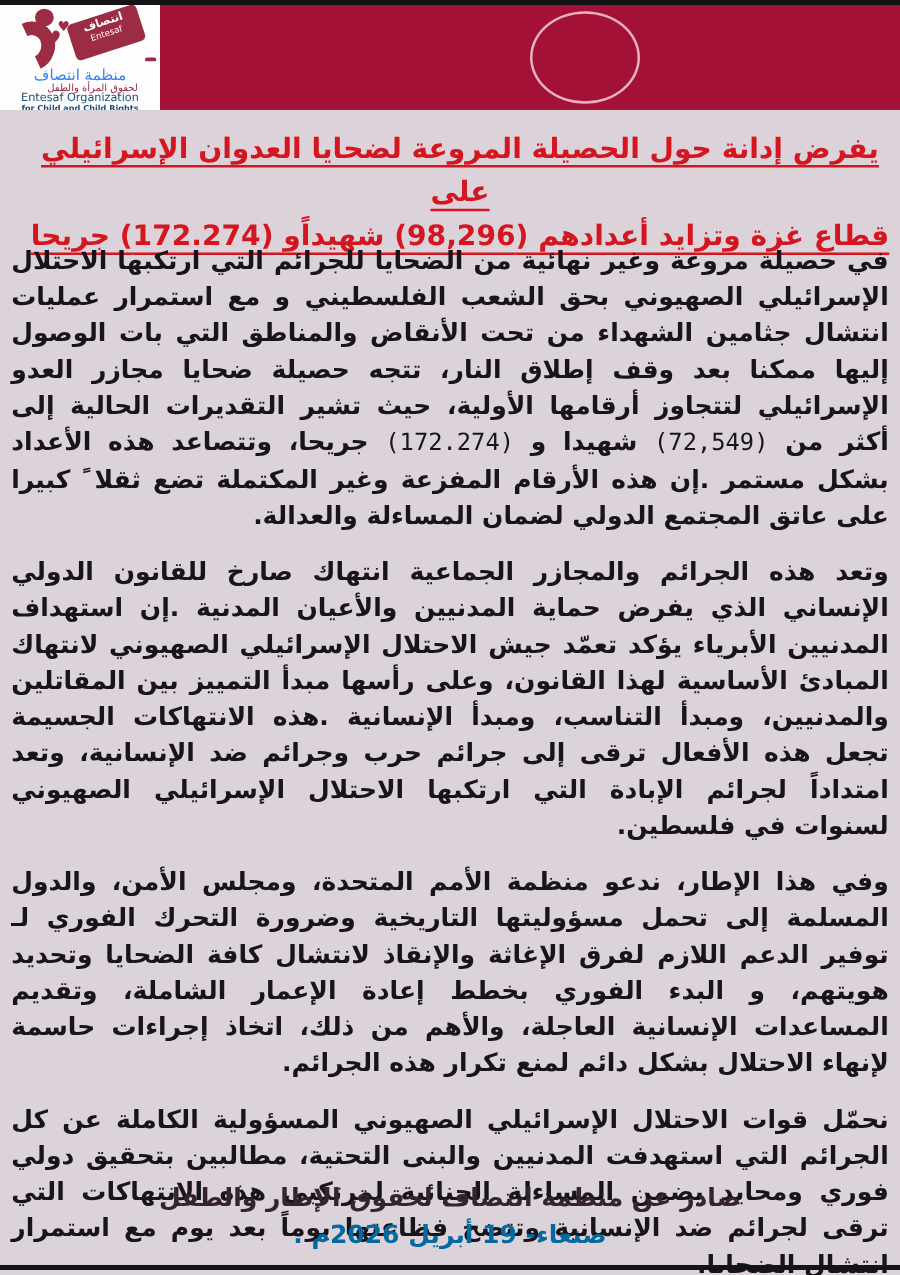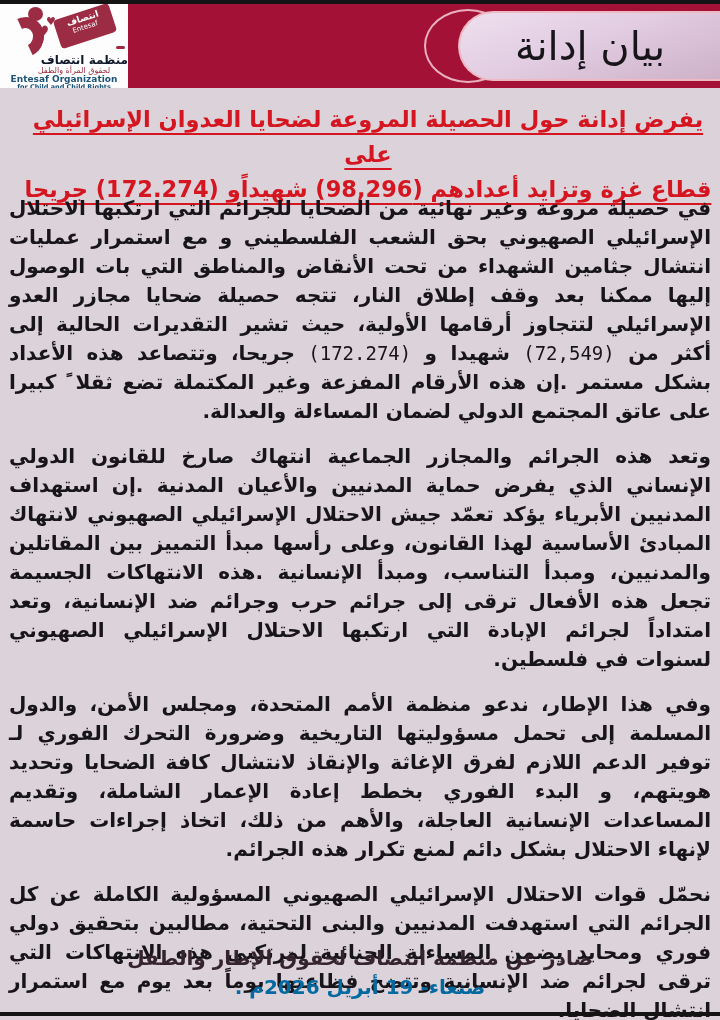--- a/index.html
+++ b/index.html
@@ -40,23 +40,23 @@
     position:absolute; left:56px; top:7px; width:58px; height:30px;
     background:#9b2c44; border-radius:4px; transform:rotate(-18deg);
     color:#fff; text-align:center; line-height:1.1; padding-top:3px;
   }
   .stamp .s1 { font-size:9px; font-weight:bold; }
   .stamp .s2 { font-size:7px; }
   .logo-dash { position:absolute; right:3px; top:42px; width:9px; height:3px;
     background:#9b2c44; border-radius:2px; }
   .logo-text { position:absolute; left:0; top:50px; width:128px; text-align:center;
     direction:rtl; line-height:1.05; }
-  .lt-ar1 { color:#0f172a; font-weight:bold; font-size:12px;text-align:right; }
+  .lt-ar1 { color:#3b82f6; font-weight:normal; font-size:12px; }
   .lt-ar2 { color:#9b2c44; font-size:8px;padding-left:20px; }
-  .lt-en1 { color:#1a5276; font-weight:bold; font-size:9px; direction:ltr; }
+  .lt-en1 { color:#1a5276; font-weight:normal; font-size:9px; direction:ltr; }
   .lt-en2 { color:#1a5276; font-weight:bold; font-size:6.5px; direction:ltr; }
 
   .band {
     position:absolute; left:128px; top:0; width:592px; height:84px;
     background:#a31236;
   }
   .ring {
     position:absolute; left:296px; top:5px; width:88px; height:74px;
     border:2px solid #e9b0c0; border-radius:50%;
   }
@@ -96,23 +96,20 @@
 </head>
 <body>
 
 <div class="page">
 
   <div class="top-rule"></div>
 
   <div class="header">
     <div class="band">
       <div class="ring"></div>
-      <div class="pill">
-        <span>بيان إدانة</span>
-      </div>
     </div>
 
     <div class="logo-box">
       <div class="logo-graphic">
         <div class="fig-head"></div>
         <div class="fig-body"></div>
         <div class="fig-heart1">♥</div>
         <div class="fig-heart2">♥</div>
         <div class="stamp">
           <div class="s1">انتصاف</div>

